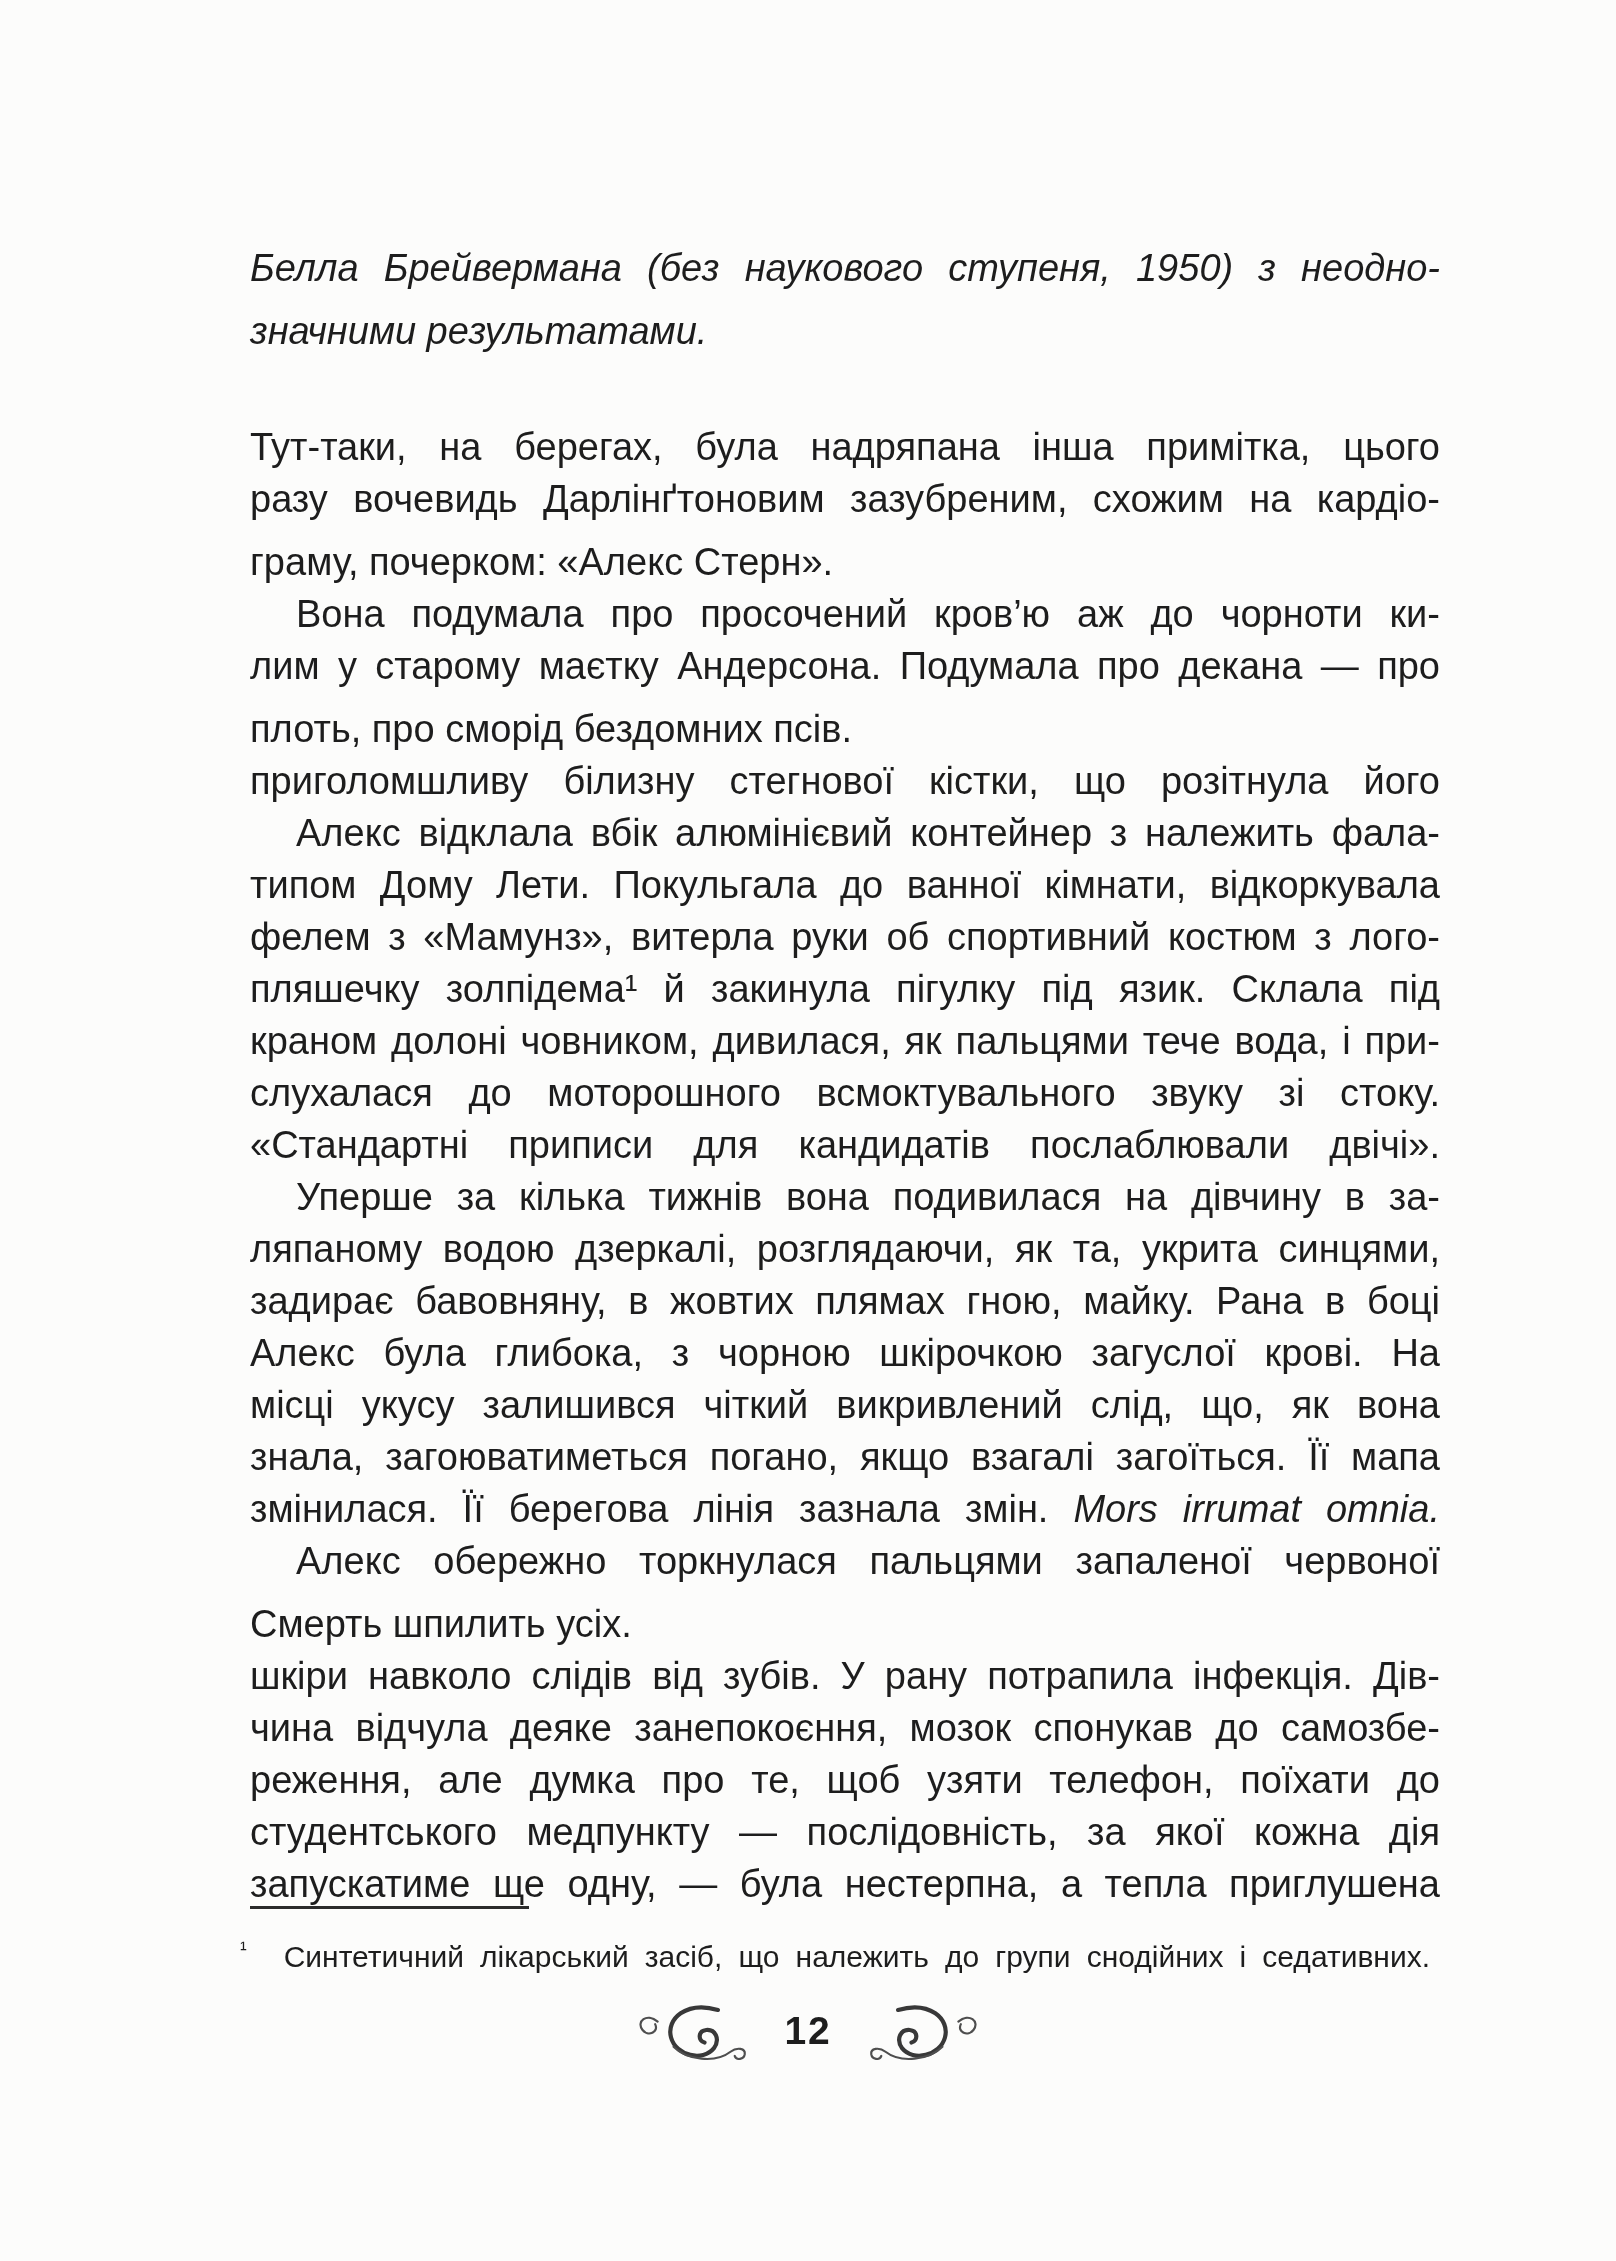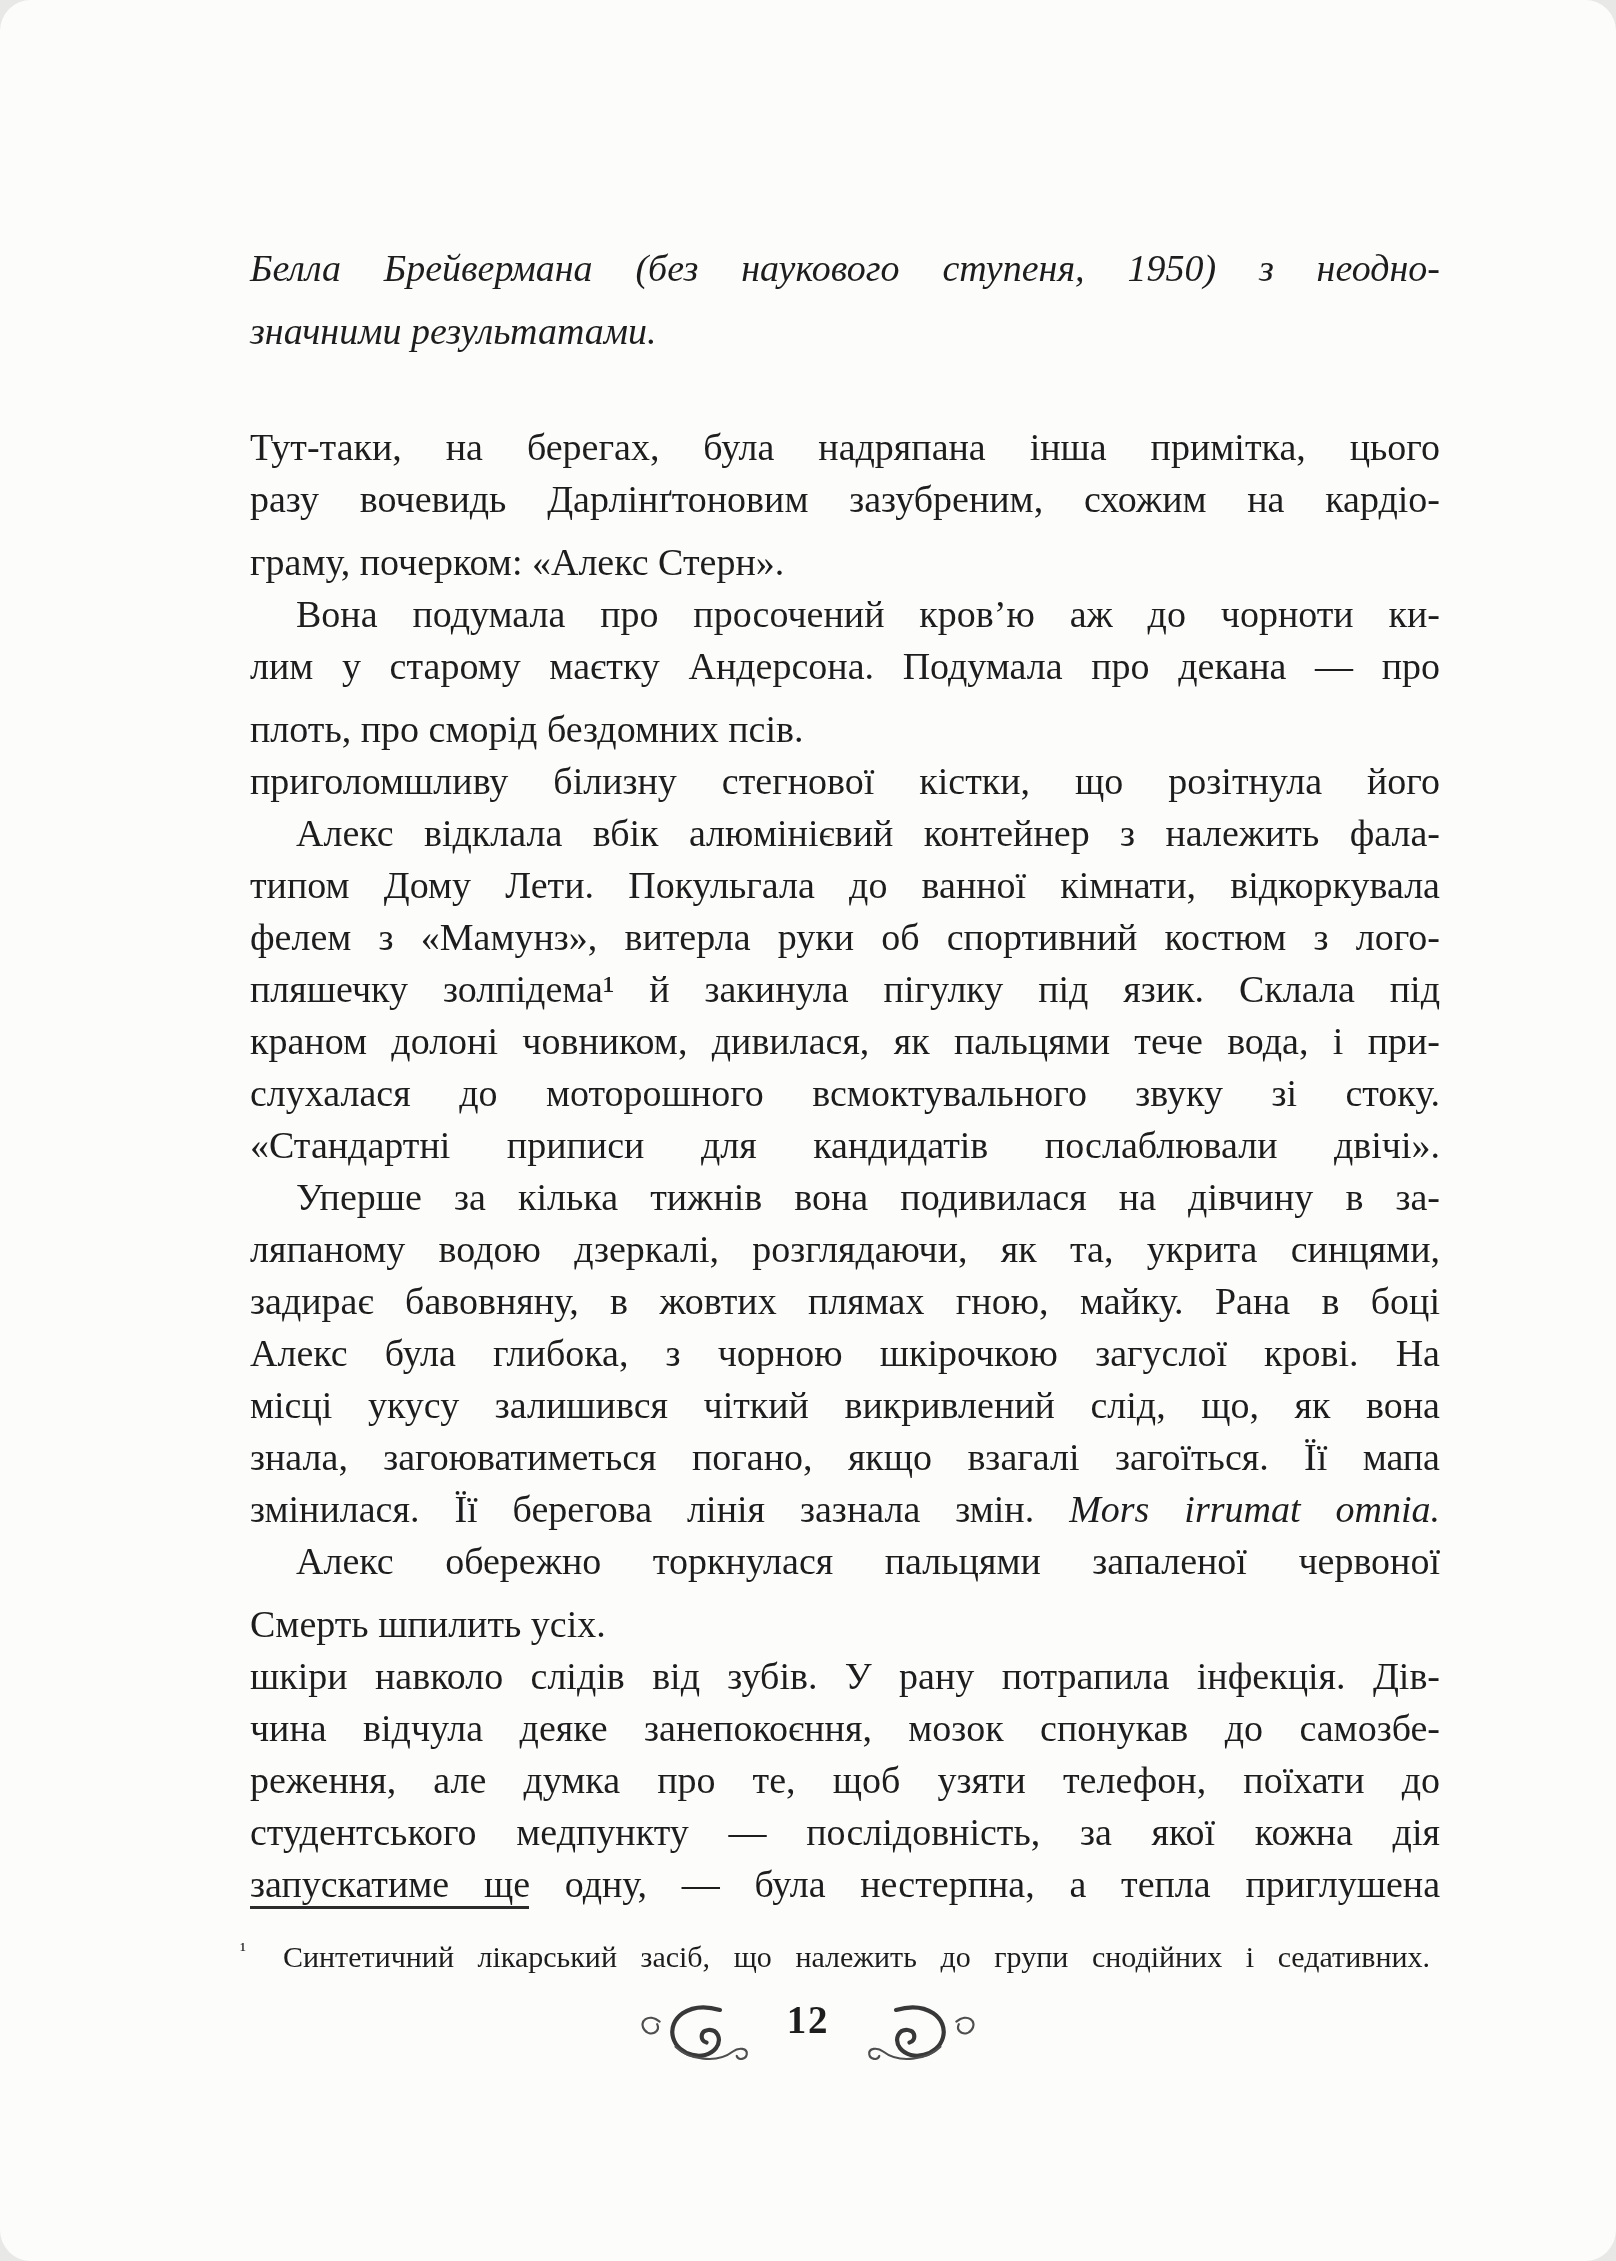--- a/index.html
+++ b/index.html
@@ -5,24 +5,23 @@
   :root{
     --ink:#1d1d1d;
     --paper:#fcfcfb;
   }
   html,body{margin:0;padding:0;background:#e8e8e6;}
   .page{
     position:relative;
     width:1616px;height:2261px;
     margin:0 auto;
     background:var(--paper);
-    font-family:Liberation Serif, serif;
+    font-family:Liberation Sans, sans-serif;
     color:var(--ink);
     overflow:hidden;
-    border-radius:31px;
   }
   .text-block{
     position:absolute;
     left:250px;top:242px;
     width:1190px;
     font-size:38px;
     line-height:52px;
   }
   .line{
     text-align:justify;
@@ -52,21 +51,21 @@
     font-size:20px;
     vertical-align:super;
   }
   .fn-gap{display:inline-block;width:37px;}
   .pagefoot{
     position:absolute;
     left:0;top:1999px;
     width:1616px;
     display:flex;
     justify-content:center;
-    align-items:flex-start;
+    align-items:center;
     gap:25px;
   }
   .pagenum{
     font-size:39px;
     font-weight:bold;
     letter-spacing:1.7px;
     transform:translateY(-1.7px);
   }
   .flourish{display:block;}
   .flourish.right{transform:scaleX(-1);}

